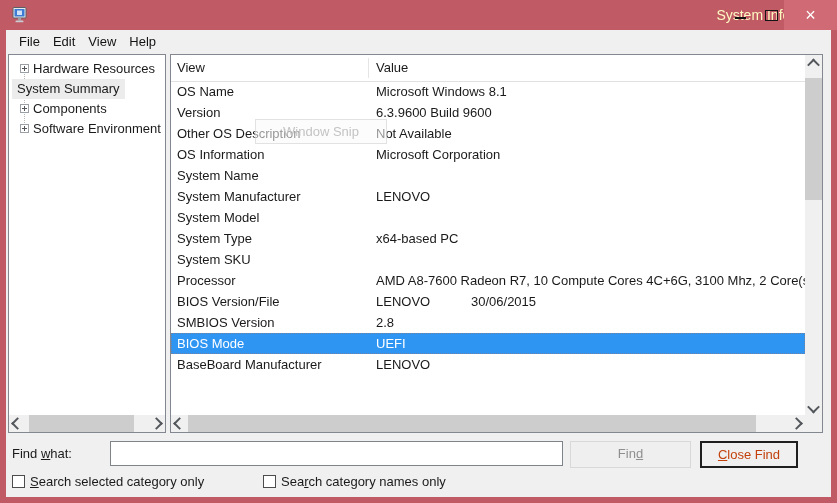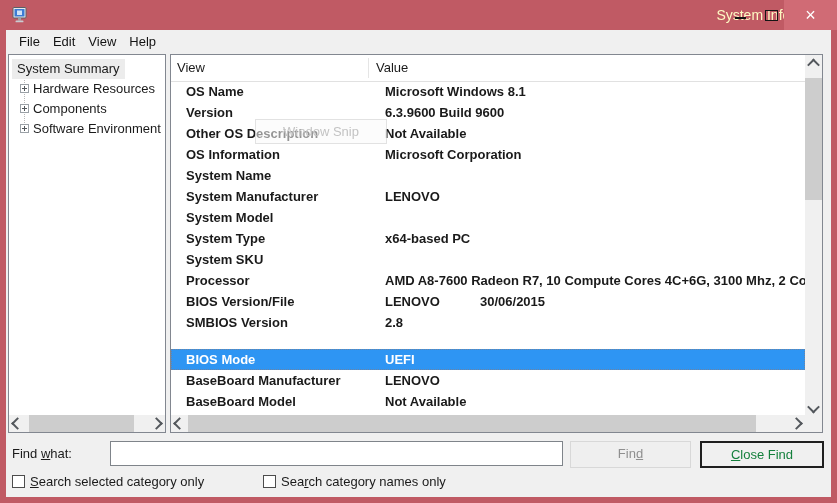--- a/index.html
+++ b/index.html
@@ -43,23 +43,23 @@
 
   
   .list-pane{position:absolute;left:170px;top:54px;width:653px;height:379px;
              background:#fff;border:1px solid #828790;box-sizing:border-box;overflow:hidden;}
   .list-header{position:absolute;left:0;top:0;right:17px;height:26px;background:#fff;
                border-bottom:1px solid #e1e1e1;}
   .hdr-item{position:absolute;left:6px;top:5px;}
   .hdr-value{position:absolute;left:205px;top:5px;}
   .hdr-sep{position:absolute;left:197px;top:3px;height:20px;width:0;border-left:1px solid #e5e5e5;}
   .list-rows{position:absolute;left:0;top:26px;right:17px;bottom:17px;overflow:hidden;}
-  .lrow{height:21px;line-height:21px;white-space:nowrap;overflow:hidden;padding-left:15px;font-weight:bold;}
+  .lrow{height:21px;line-height:21px;white-space:nowrap;overflow:hidden;padding-left:6px;}
   .lrow.selected{background:var(--selection-blue,#2e95f3);color:#fff;
-                 outline:1px dotted rgba(190,110,60,.45);outline-offset:-1px;margin-top:16px;}
+                 outline:1px dotted rgba(190,110,60,.45);outline-offset:-1px;}
   .cell-item{display:inline-block;width:199px;vertical-align:top;}
   .cell-value{display:inline-block;min-width:95px;vertical-align:top;}
   .cell-value2{display:inline-block;vertical-align:top;}
 
   
   .vscroll{position:absolute;right:0;top:0;width:17px;height:362px;background:#f0f0f0;}
   .vthumb{position:absolute;left:0;top:23px;width:17px;height:122px;background:#cdcdcd;}
   .hscroll{position:absolute;left:0;bottom:0;height:17px;width:634px;background:#f0f0f0;}
   .hthumb{position:absolute;left:17px;top:0;height:17px;width:568px;background:#cdcdcd;}
   .tree-hscroll{position:absolute;left:0;bottom:0;height:17px;width:156px;background:#f0f0f0;}
@@ -77,21 +77,21 @@
          text-align:center;background:rgba(250,250,250,.55);
          border:1px solid rgba(195,195,195,.45);color:#c3c3c3;z-index:5;}
 
   
   .find-label{position:absolute;left:12px;top:446px;}
   .find-input{position:absolute;left:110px;top:441px;width:453px;height:25px;box-sizing:border-box;
               border:1px solid #7f848a;background:#fff;font-family:"Liberation Sans",sans-serif;
               font-size:13px;padding:0 4px;outline:none;}
   .btn{position:absolute;top:441px;height:27px;box-sizing:border-box;text-align:center;line-height:24px;}
   .btn-find{left:570px;width:121px;background:#efefef;border:1px solid #d8d8d8;color:#8f8f8f;}
-  .btn-closefind{left:700px;width:124px;background:#f0f0f0;border:2px solid #1f1f1f;color:#15803d;}
+  .btn-closefind{left:700px;width:98px;background:#f0f0f0;border:2px solid #1f1f1f;color:#c2410c;}
   .checkbox{position:absolute;top:475px;width:13px;height:13px;box-sizing:border-box;
             border:1px solid #4c4c4c;background:#fff;}
   .cb1{left:12px;} .cb2{left:263px;}
   .cb-label{position:absolute;top:474px;}
   .cbl1{left:30px;} .cbl2{left:281px;}
 
   .u{text-decoration:underline;}
 </style>
 </head>
 <body>
@@ -119,22 +119,22 @@
   </div>
   <div class="border-l"></div>
   <div class="border-r"></div>
   <div class="border-b"></div>
 
   <div class="menubar"><span class="menu-item">File</span><span class="menu-item">Edit</span><span class="menu-item">View</span><span class="menu-item">Help</span></div>
 
   <div class="tree-pane">
     <div class="tree-connector"></div>
     <div class="tree-body">
+        <div class="tree-row child"><span class="expander"></span><span class="tree-label">Hardware Resources</span></div>
         <div class="tree-row"><span class="tree-label selected">System Summary</span></div>
-        <div class="tree-row child"><span class="expander"></span><span class="tree-label">Hardware Resources</span></div>
         <div class="tree-row child"><span class="expander"></span><span class="tree-label">Components</span></div>
         <div class="tree-row child"><span class="expander"></span><span class="tree-label">Software Environment</span></div>
       </div>
     <div class="tree-hscroll">
       <div class="arrow-box" style="left:0;top:0;">
           <span class="chev left"></span>
         </div>
       <div class="tree-hthumb"></div>
       <div class="arrow-box" style="right:0;top:0;">
           <span class="chev right"></span>
@@ -156,21 +156,20 @@
         <div class="lrow"><span class="cell-item">System Name</span><span class="cell-value"></span></div>
         <div class="lrow"><span class="cell-item">System Manufacturer</span><span class="cell-value">LENOVO</span></div>
         <div class="lrow"><span class="cell-item">System Model</span><span class="cell-value"></span></div>
         <div class="lrow"><span class="cell-item">System Type</span><span class="cell-value">x64-based PC</span></div>
         <div class="lrow"><span class="cell-item">System SKU</span><span class="cell-value"></span></div>
         <div class="lrow"><span class="cell-item">Processor</span><span class="cell-value">AMD A8-7600 Radeon R7, 10 Compute Cores 4C+6G, 3100 Mhz, 2 Core(s)</span></div>
         <div class="lrow"><span class="cell-item">BIOS Version/File</span><span class="cell-value">LENOVO</span><span class="cell-value2">30/06/2015</span></div>
         <div class="lrow"><span class="cell-item">SMBIOS Version</span><span class="cell-value">2.8</span></div>
         <div class="lrow selected"><span class="cell-item">BIOS Mode</span><span class="cell-value">UEFI</span></div>
         <div class="lrow"><span class="cell-item">BaseBoard Manufacturer</span><span class="cell-value">LENOVO</span></div>
-        <div class="lrow"><span class="cell-item">BaseBoard Model</span><span class="cell-value">Not Available</span></div>
       </div>
     <div class="vscroll">
       <div class="arrow-box" style="left:0;top:0;">
           <span class="chev up"></span>
         </div>
       <div class="vthumb"></div>
       <div class="arrow-box" style="left:0;bottom:0;">
           <span class="chev down"></span>
         </div>
     </div>

